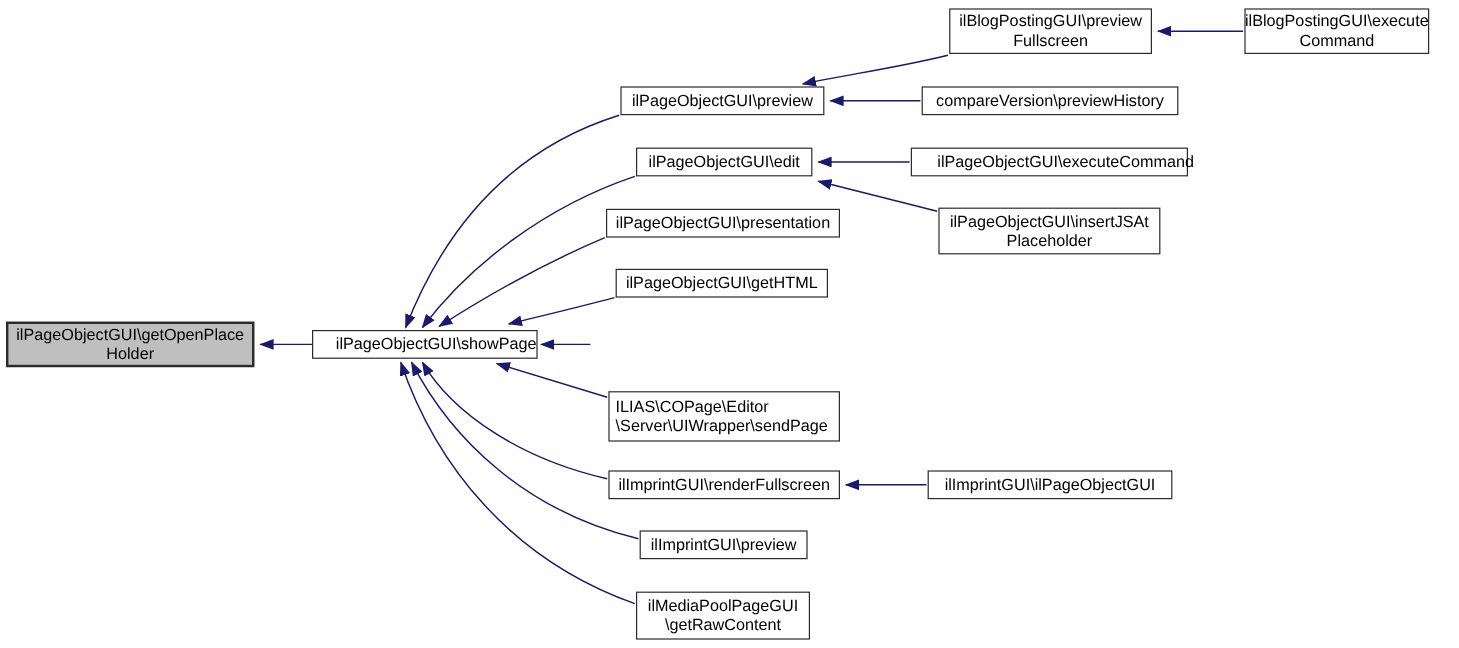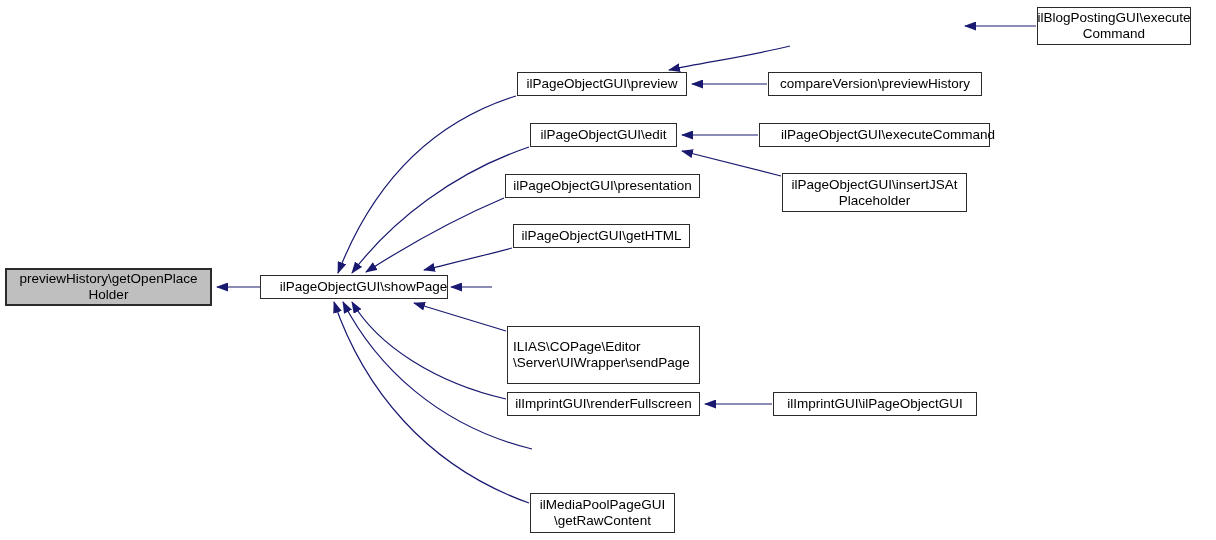--- a/index.html
+++ b/index.html
@@ -78,49 +78,52 @@
     <path class="edge" d="M532,449 C438,426 376,366 343,302" marker-end="url(#arrow)"></path>
     <path class="edge" d="M529,503 C425,466 363,387 334,302" marker-end="url(#arrow)"></path>
     <path class="edge" d="M790,46 C745,57 706,62 669,70" marker-end="url(#arrow)"></path>
     <path class="edge" d="M767,84 L692,84" marker-end="url(#arrow)"></path>
     <path class="edge" d="M1036,26 L965,26" marker-end="url(#arrow)"></path>
     <path class="edge" d="M758,135 L682,135" marker-end="url(#arrow)"></path>
     <path class="edge" d="M781,176 L682,151" marker-end="url(#arrow)"></path>
     <path class="edge" d="M772,404 L705,404" marker-end="url(#arrow)"></path>
   </svg>
 
-  <div class="node highlight" style="left:5px; top:268px; width:207px; height:38px;">previewHistory\getOpenPlace
+  <div class="node highlight" style="left:5px; top:268px; width:207px; height:38px;">ilPageObjectGUI\getOpenPlace
 Holder</div>
 
   <div class="node" style="left:260px; top:275px; width:188px; height:24px;padding-left:19px;">ilPageObjectGUI\showPage</div>
 
   <div class="node" style="left:517px; top:72px; width:170px; height:24px;">ilPageObjectGUI\preview</div>
 
+  <div class="node" style="left:791px; top:7px; width:169px; height:38px;">ilBlogPostingGUI\preview
+Fullscreen</div>
 
   <div class="node" style="left:1037px; top:7px; width:154px; height:38px;">ilBlogPostingGUI\execute
 Command</div>
 
   <div class="node" style="left:768px; top:72px; width:214px; height:24px;">compareVersion\previewHistory</div>
 
   <div class="node" style="left:530px; top:123px; width:147px; height:24px;">ilPageObjectGUI\edit</div>
 
   <div class="node" style="left:759px; top:123px; width:231px; height:24px;padding-left:27px;">ilPageObjectGUI\executeCommand</div>
 
   <div class="node" style="left:782px; top:173px; width:185px; height:39px;">ilPageObjectGUI\insertJSAt
 Placeholder</div>
 
   <div class="node" style="left:505px; top:174px; width:195px; height:24px;">ilPageObjectGUI\presentation</div>
 
   <div class="node" style="left:513px; top:224px; width:177px; height:24px;">ilPageObjectGUI\getHTML</div>
 
 
-  <div class="node align-left" style="left:507px; top:326px; width:193px; height:58px;">ILIAS\COPage\Editor
+  <div class="node align-left" style="left:507px; top:326px; width:193px; height:42px;">ILIAS\COPage\Editor
 \Server\UIWrapper\sendPage</div>
 
   <div class="node" style="left:507px; top:392px; width:193px; height:24px;">ilImprintGUI\renderFullscreen</div>
 
   <div class="node" style="left:773px; top:392px; width:204px; height:24px;">ilImprintGUI\ilPageObjectGUI</div>
 
+  <div class="node" style="left:533px; top:442px; width:140px; height:24px;">ilImprintGUI\preview</div>
 
   <div class="node" style="left:530px; top:493px; width:145px; height:40px;">ilMediaPoolPageGUI
 \getRawContent</div>
 
 </div>
 
 </body></html>

